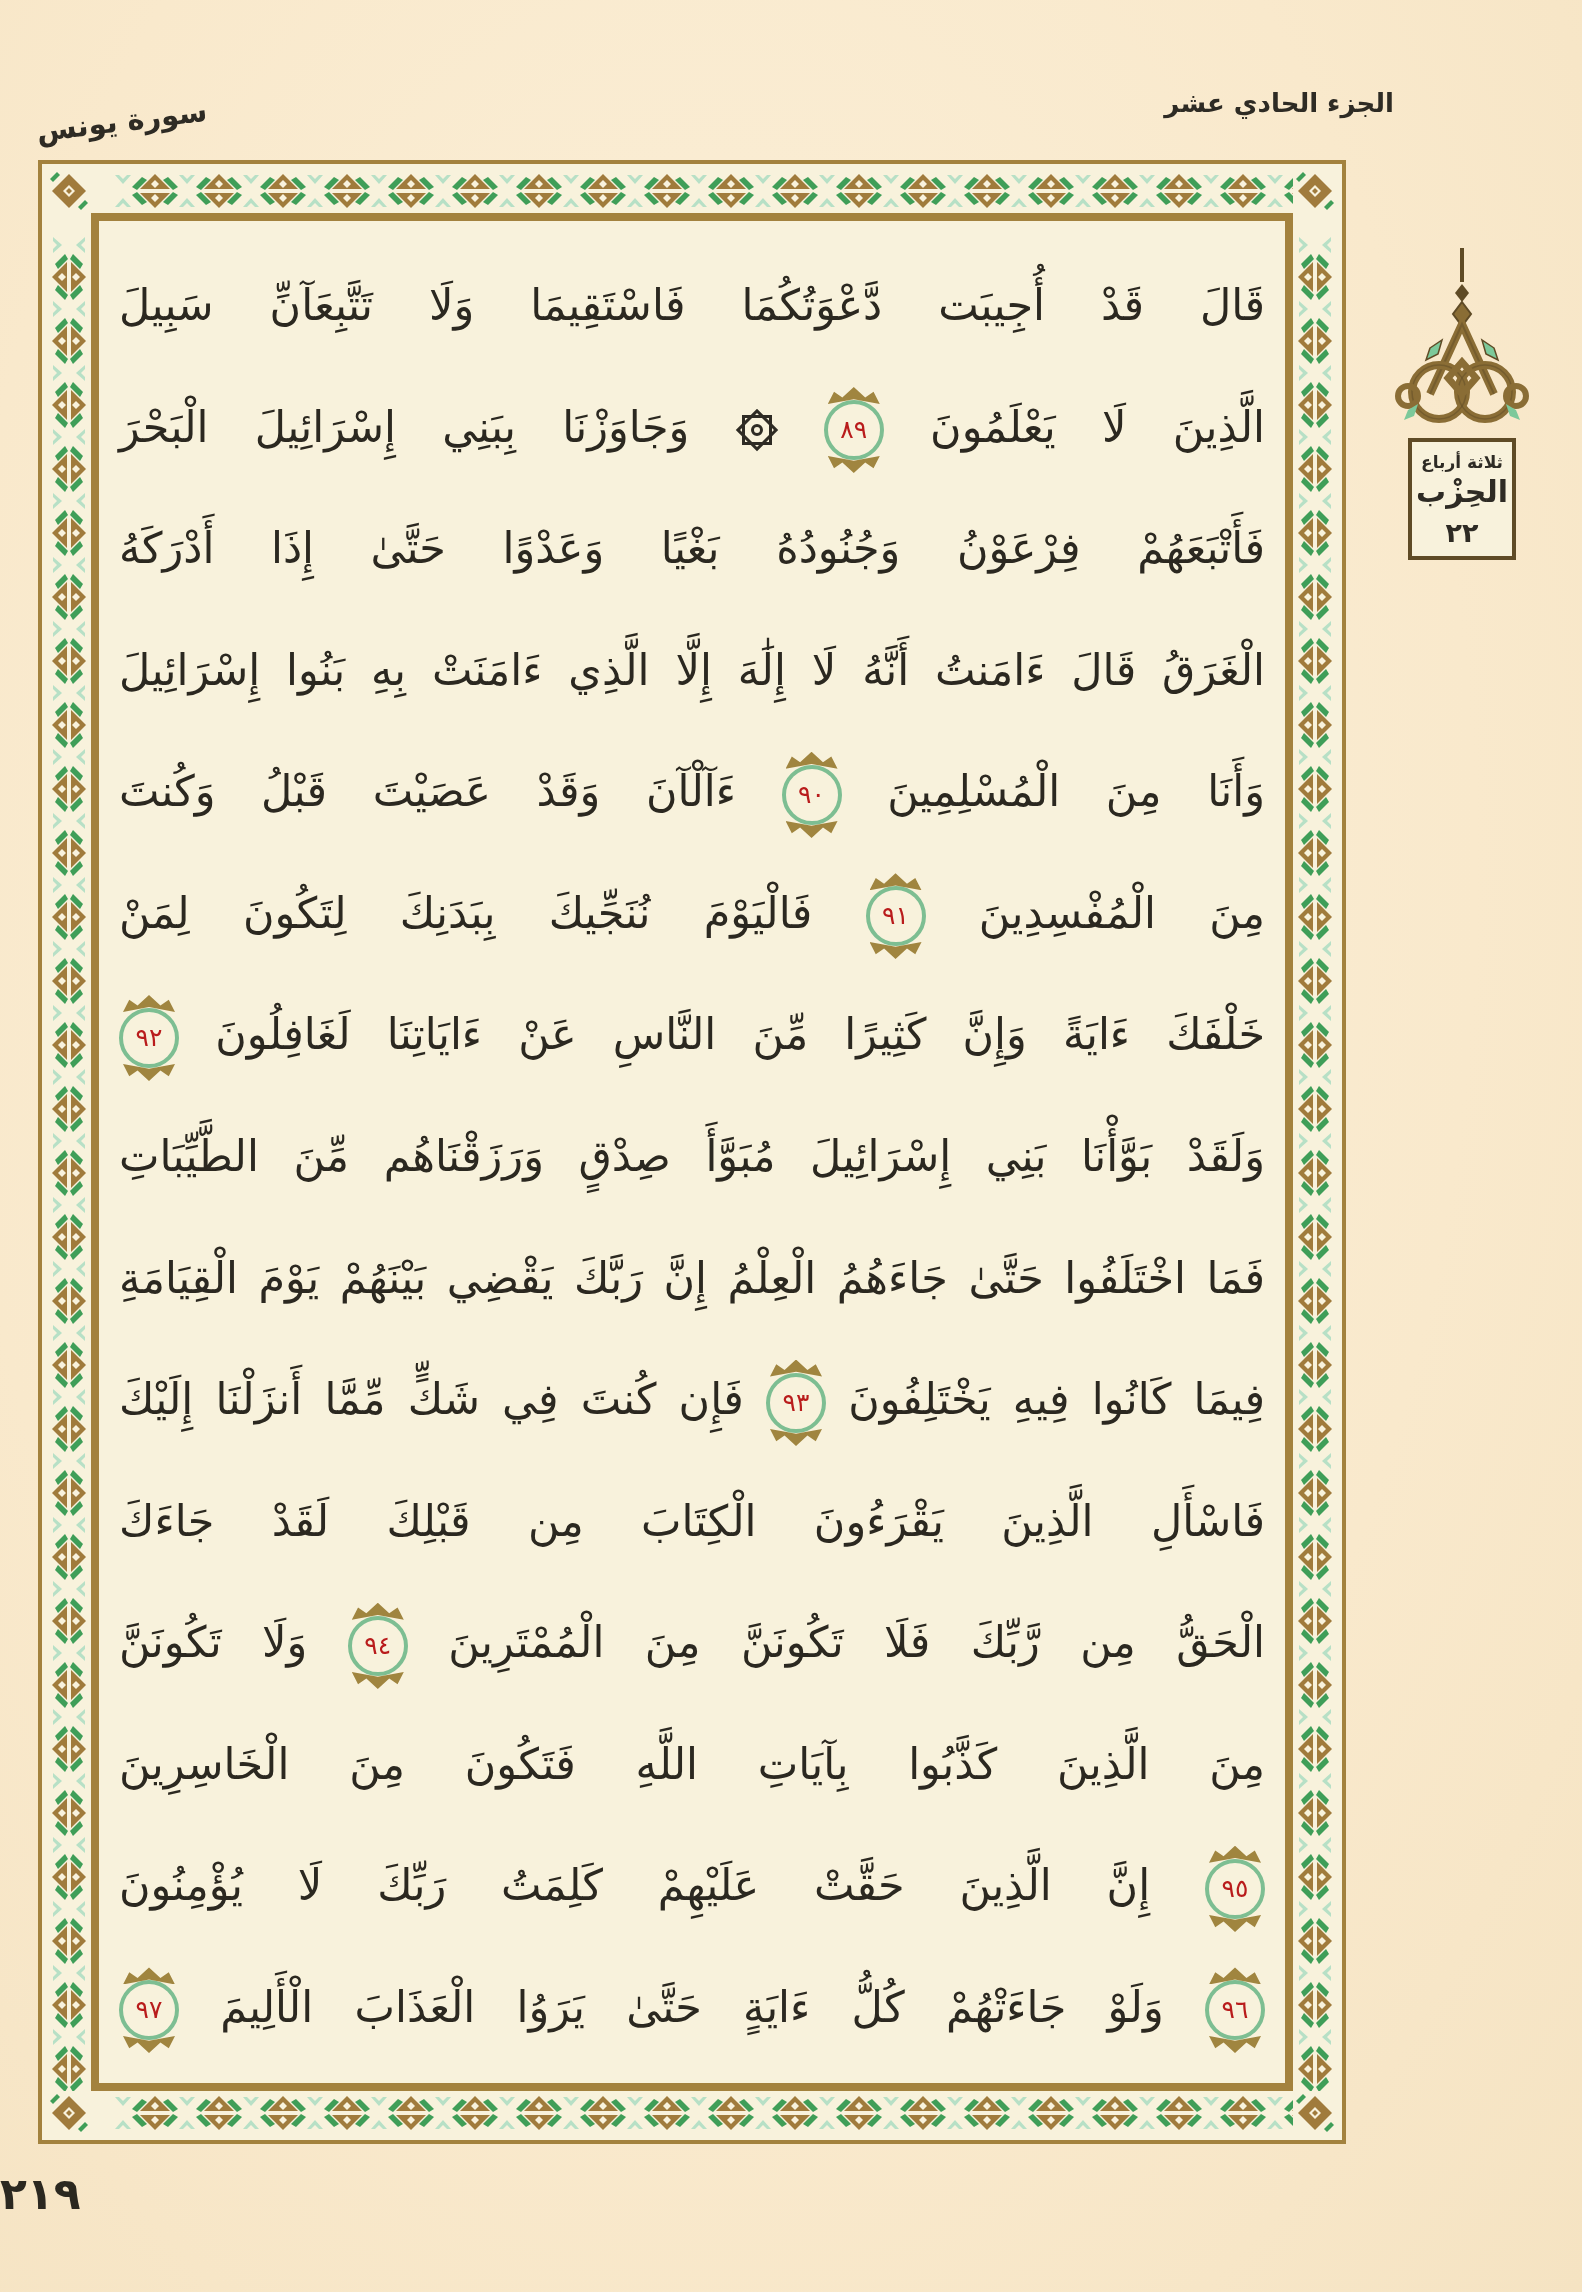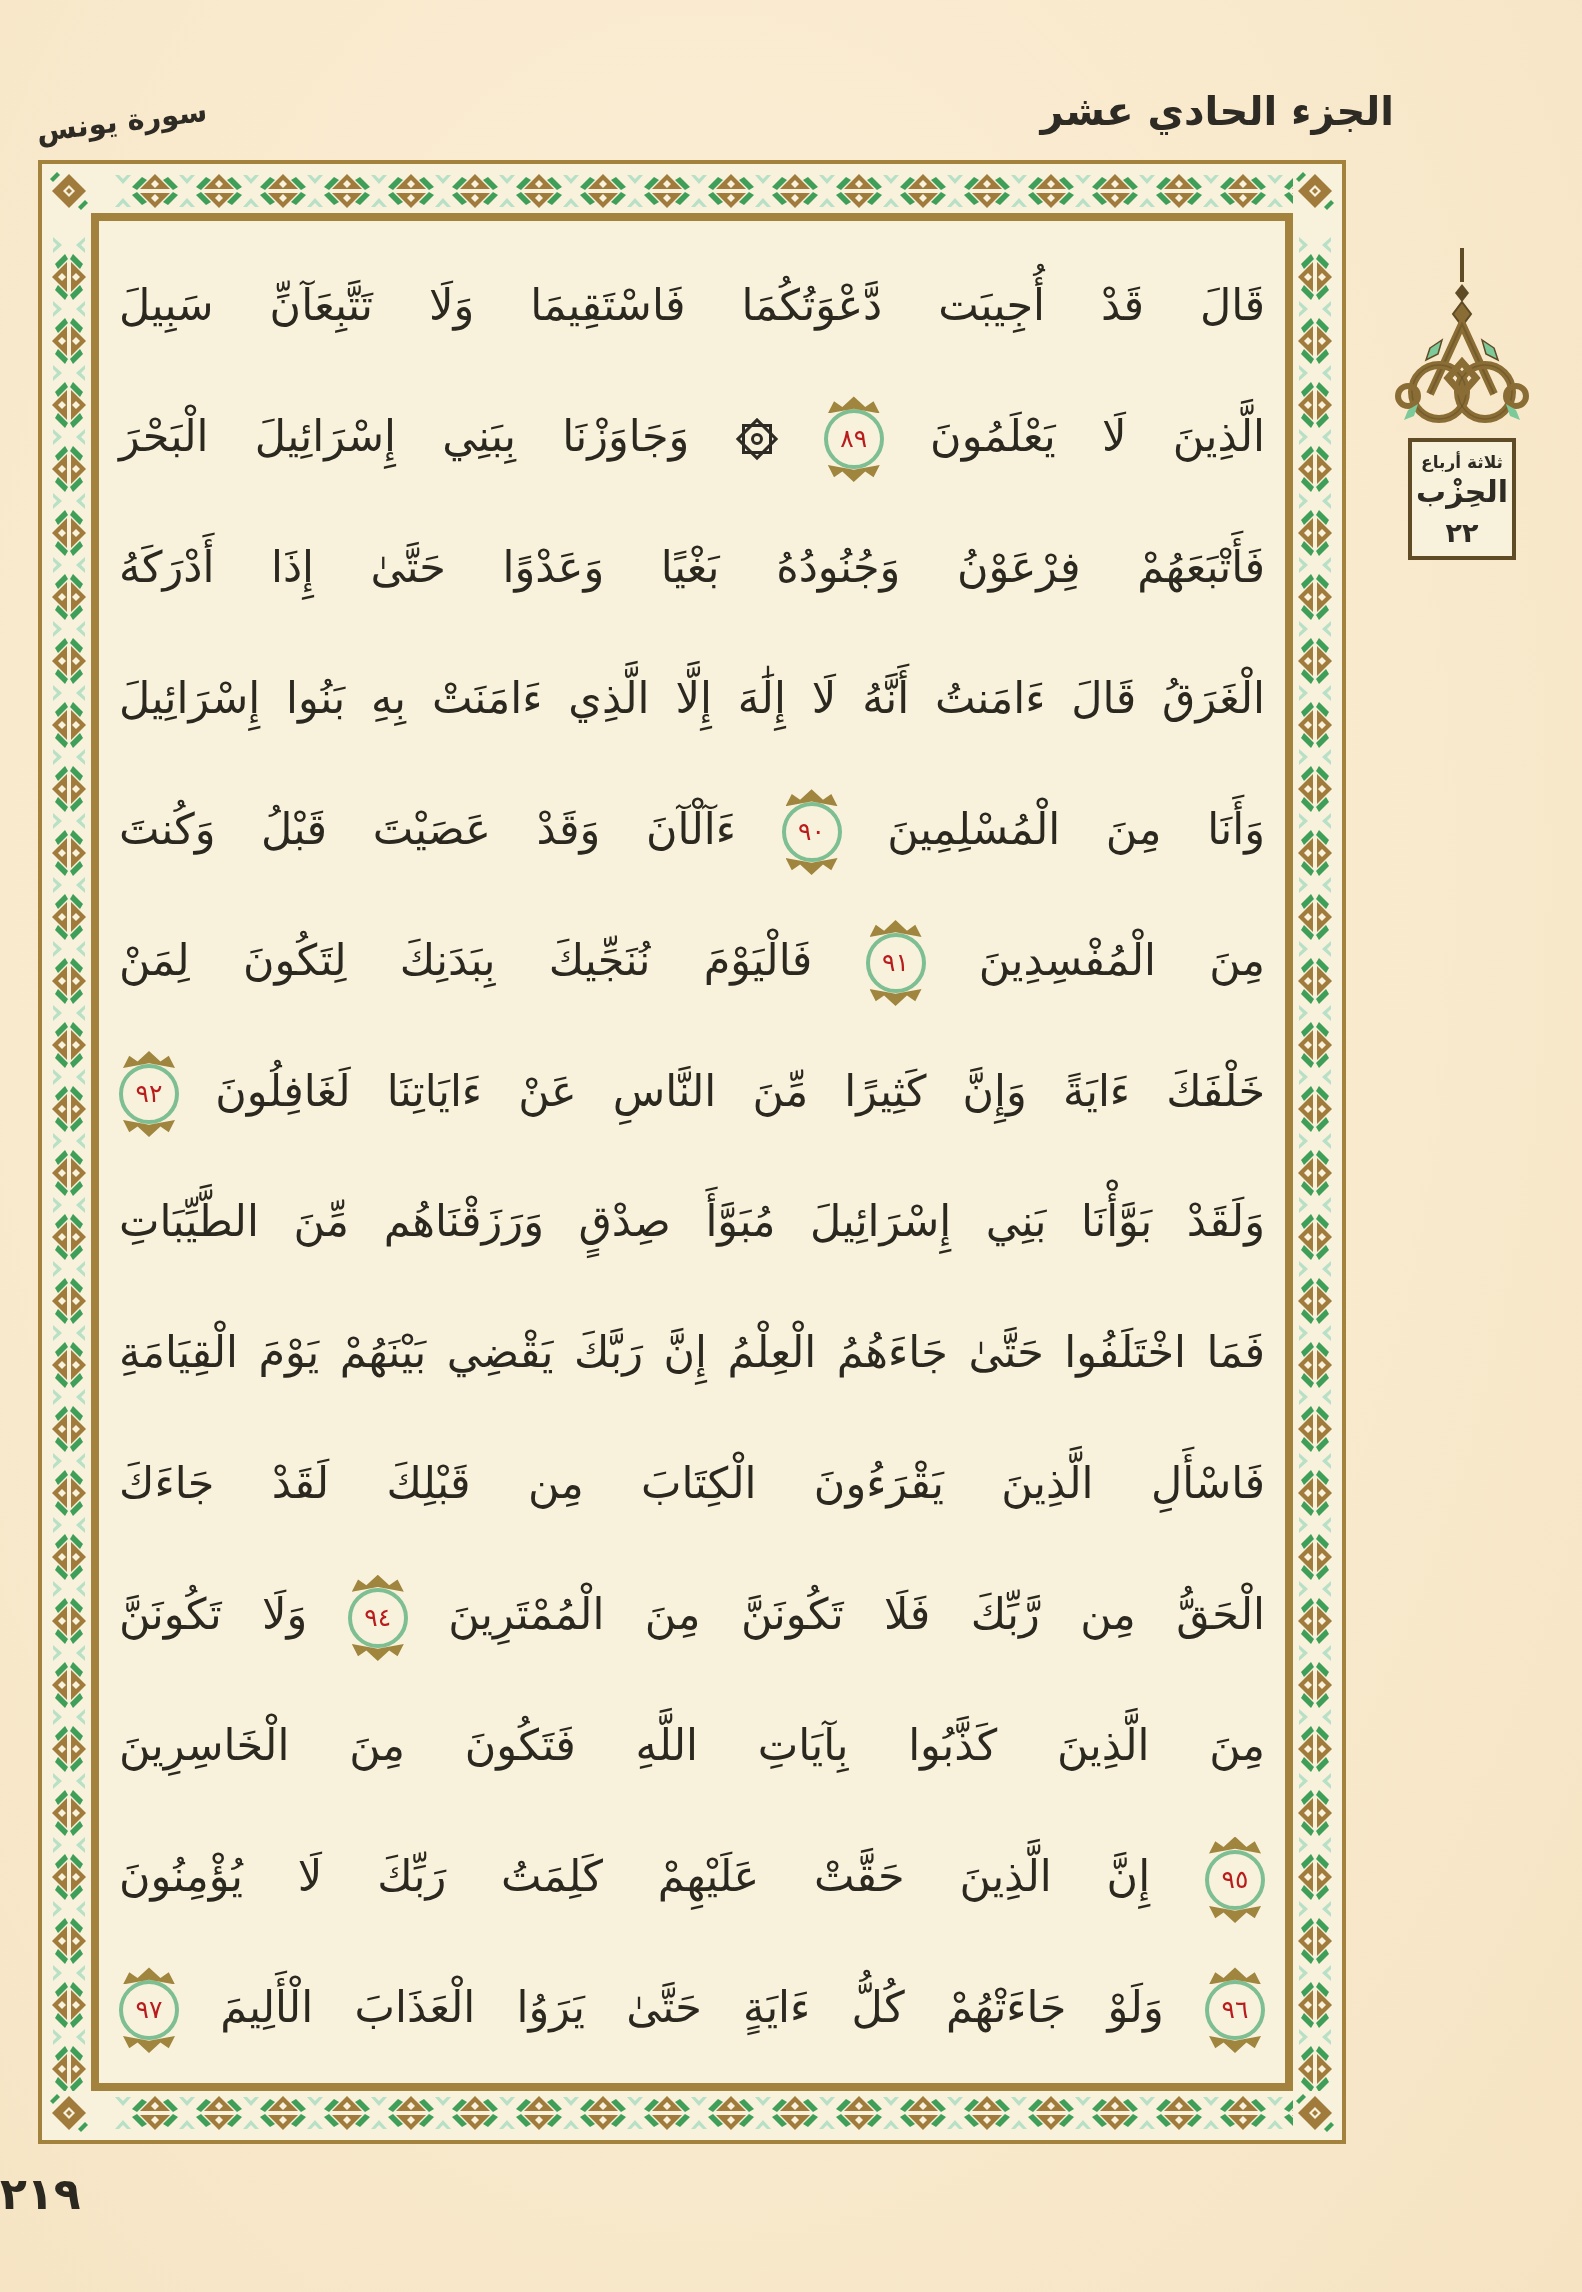--- a/index.html
+++ b/index.html
@@ -3,21 +3,21 @@
 <meta charset="utf-8">
 <style>
   html,body { margin:0; padding:0; }
   body {
     width:1582px; height:2292px; position:relative; overflow:hidden;
     font-family:"DejaVu Sans", sans-serif;
     background: radial-gradient(ellipse at 45% 38%, #FBF0DA 0%, #F9E9CC 62%, #F5E3C2 100%);
     color: var(--ink, #2B2820);
   }
   .hdr { position:absolute; font-weight:bold; color:#2E2B24; white-space:nowrap; }
-  .hdr-juz  { top:88px;  right:188px; font-size:40px; letter-spacing:1px; }
+  .hdr-juz  { top:88px;  right:188px; font-size:26px; letter-spacing:1px; }
   .hdr-surah{ top:104px; left:36px;  font-size:29px; transform:rotate(-7deg); }
 
   
   .frame {
     position:absolute; left:38px; top:160px; width:1308px; height:1984px;
     box-sizing:border-box; border:4px solid var(--gold);
     background: var(--panel);
     padding:5px;
     display:grid;
     grid-template-rows:44px 1fr 44px;
@@ -641,20 +641,21 @@
   <div class="center" id="lines">
       <div class="qline"><span>قَالَ قَدْ أُجِيبَت دَّعْوَتُكُمَا فَاسْتَقِيمَا وَلَا تَتَّبِعَآنِّ سَبِيلَ</span></div>
       <div class="qline"><span>الَّذِينَ لَا يَعْلَمُونَ</span> <span class="ayah-marker">٨٩</span> <span class="hizb-star"><i></i><i class="r45"></i><i class="dot"></i></span> <span>وَجَاوَزْنَا بِبَنِي إِسْرَائِيلَ الْبَحْرَ</span></div>
       <div class="qline"><span>فَأَتْبَعَهُمْ فِرْعَوْنُ وَجُنُودُهُ بَغْيًا وَعَدْوًا حَتَّىٰ إِذَا أَدْرَكَهُ</span></div>
       <div class="qline"><span>الْغَرَقُ قَالَ ءَامَنتُ أَنَّهُ لَا إِلَٰهَ إِلَّا الَّذِي ءَامَنَتْ بِهِ بَنُوا إِسْرَائِيلَ</span></div>
       <div class="qline"><span>وَأَنَا مِنَ الْمُسْلِمِينَ</span> <span class="ayah-marker">٩٠</span> <span>ءَآلْآنَ وَقَدْ عَصَيْتَ قَبْلُ وَكُنتَ</span></div>
       <div class="qline"><span>مِنَ الْمُفْسِدِينَ</span> <span class="ayah-marker">٩١</span> <span>فَالْيَوْمَ نُنَجِّيكَ بِبَدَنِكَ لِتَكُونَ لِمَنْ</span></div>
       <div class="qline"><span>خَلْفَكَ ءَايَةً وَإِنَّ كَثِيرًا مِّنَ النَّاسِ عَنْ ءَايَاتِنَا لَغَافِلُونَ</span> <span class="ayah-marker">٩٢</span></div>
       <div class="qline"><span>وَلَقَدْ بَوَّأْنَا بَنِي إِسْرَائِيلَ مُبَوَّأَ صِدْقٍ وَرَزَقْنَاهُم مِّنَ الطَّيِّبَاتِ</span></div>
       <div class="qline"><span>فَمَا اخْتَلَفُوا حَتَّىٰ جَاءَهُمُ الْعِلْمُ إِنَّ رَبَّكَ يَقْضِي بَيْنَهُمْ يَوْمَ الْقِيَامَةِ</span></div>
+      <div class="qline"><span>فِيمَا كَانُوا فِيهِ يَخْتَلِفُونَ</span> <span class="ayah-marker">٩٣</span> <span>فَإِن كُنتَ فِي شَكٍّ مِّمَّا أَنزَلْنَا إِلَيْكَ</span></div>
       <div class="qline"><span>فَاسْأَلِ الَّذِينَ يَقْرَءُونَ الْكِتَابَ مِن قَبْلِكَ لَقَدْ جَاءَكَ</span></div>
       <div class="qline"><span>الْحَقُّ مِن رَّبِّكَ فَلَا تَكُونَنَّ مِنَ الْمُمْتَرِينَ</span> <span class="ayah-marker">٩٤</span> <span>وَلَا تَكُونَنَّ</span></div>
       <div class="qline"><span>مِنَ الَّذِينَ كَذَّبُوا بِآيَاتِ اللَّهِ فَتَكُونَ مِنَ الْخَاسِرِينَ</span></div>
       <div class="qline"><span class="ayah-marker">٩٥</span> <span>إِنَّ الَّذِينَ حَقَّتْ عَلَيْهِمْ كَلِمَتُ رَبِّكَ لَا يُؤْمِنُونَ</span></div>
       <div class="qline"><span class="ayah-marker">٩٦</span> <span>وَلَوْ جَاءَتْهُمْ كُلُّ ءَايَةٍ حَتَّىٰ يَرَوُا الْعَذَابَ الْأَلِيمَ</span> <span class="ayah-marker">٩٧</span></div>
     </div>
   <div class="cell band-right" id="b-right">
       <svg width="1920" height="44">
         <polygon points="41,18 51,8 56,11 46,21" fill="#3F9E58"></polygon>
         <polygon points="87,18 77,8 72,11 82,21" fill="#3F9E58"></polygon>

